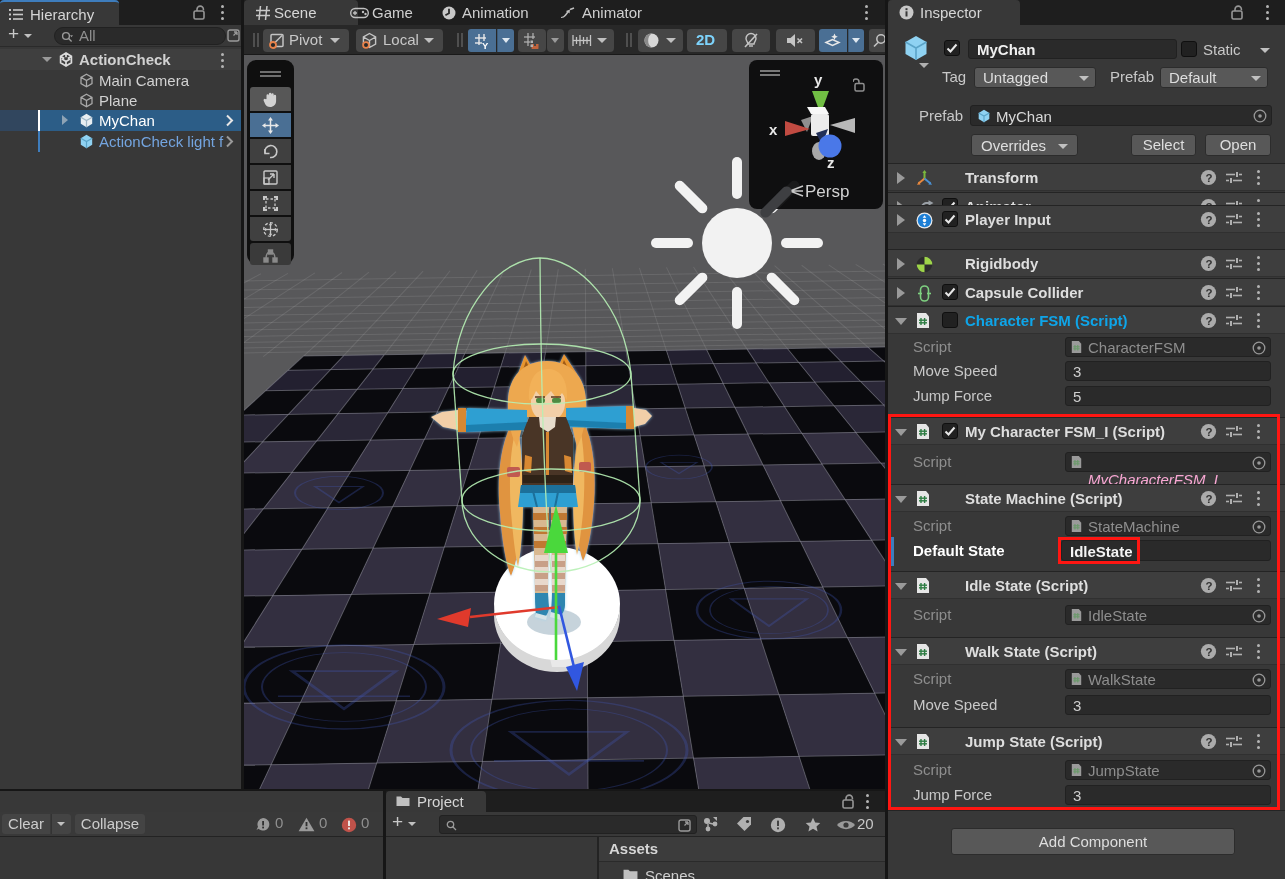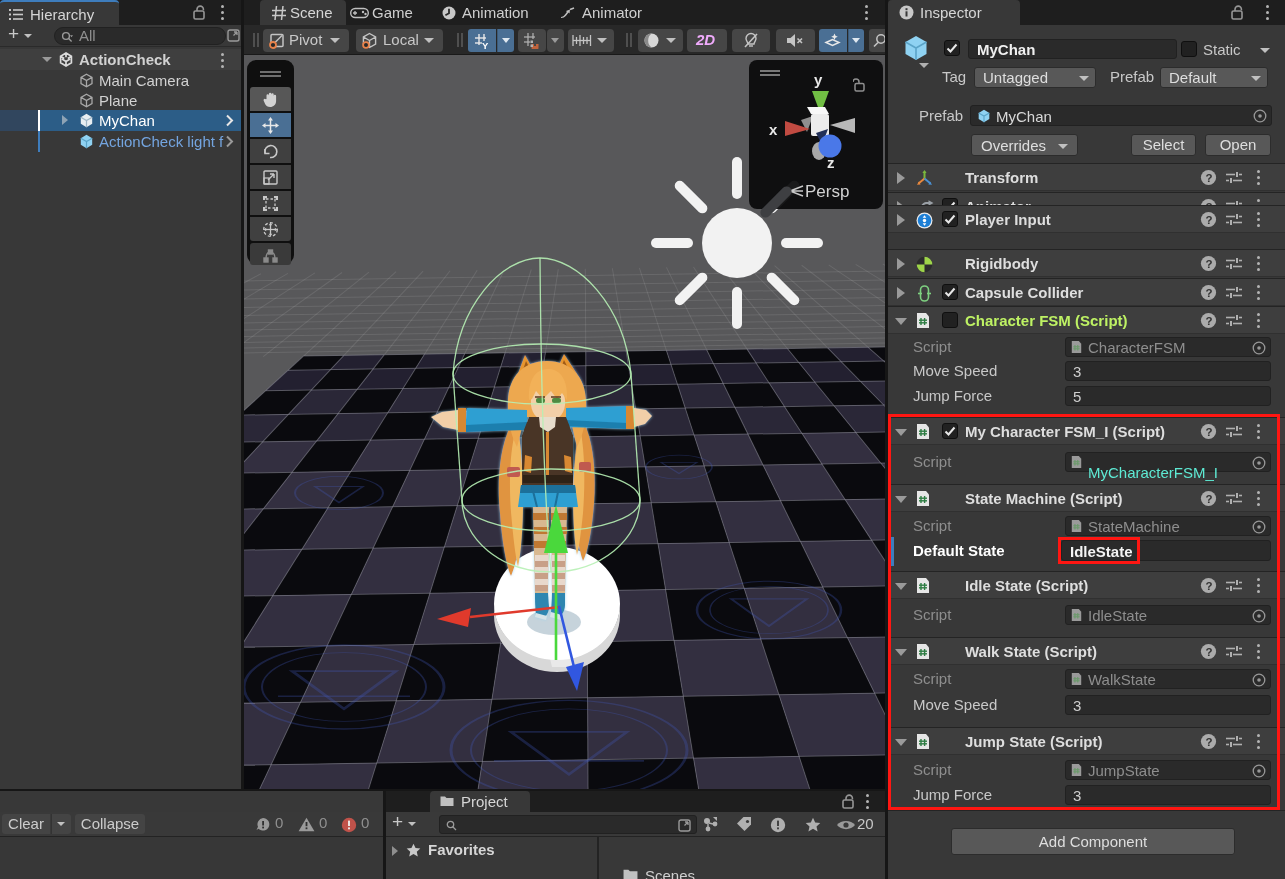--- a/index.html
+++ b/index.html
@@ -114,21 +114,21 @@
     </svg>
     <span style="position:absolute;left:99px;">ActionCheck light f</span>
     <svg class="abs" style="left:225px;top:4px;" width="9" height="13" viewBox="0 0 9 13">
         <path d="M2 1.5 L7 6.5 L2 11.5" fill="none" stroke="#9a9a9a" stroke-width="2"></path>
       </svg>
   </div>
 </div>
 
 <div class="panel" id="scene" style="left:244px;top:0;width:641px;height:789px;">
   <div class="tabbar">
-    <div class="tab" style="left:0;width:86px;margin-left:16px;">
+    <div class="tab" style="left:0;width:114px;">
       <svg class="abs" style="left:12px;top:6px;" width="14" height="14" viewBox="0 0 14 14">
         <g stroke="#c8c8c8" stroke-width="1.5">
             <line x1="4.5" y1="0" x2="3" y2="14"></line>
             <line x1="11" y1="0" x2="9.5" y2="14"></line>
             <line x1="0" y1="4.5" x2="14" y2="4.5"></line>
             <line x1="0" y1="9.5" x2="14" y2="9.5"></line>
           </g>
       </svg>
       <span style="position:absolute;left:30px;">Scene</span>
     </div>
@@ -225,21 +225,21 @@
     <div class="abs" style="left:382px;top:8px;width:2px;height:14px;background:#4f4f4f;"></div>
     <div class="abs" style="left:386px;top:8px;width:2px;height:14px;background:#4f4f4f;"></div>
     <div class="icbtn" style="left:394px;top:4px;width:45px;height:23px;">
       <svg class="abs" style="left:5px;top:3px;" width="17" height="17" viewBox="0 0 17 17">
         <circle cx="8.5" cy="8.5" r="7" fill="#d8d8d8"></circle>
         <path d="M8.5 1.5 a7 7 0 0 0 0 14 a9 9 0 0 1 0 -14 Z" fill="#8a8a8a"></path>
       </svg>
       <div class="tri-d" style="left:28px;top:9px;"></div>
     </div>
     <div class="icbtn" style="left:443px;top:4px;width:40px;height:23px;">
-      <span class="lbl" style="left:9px;top:2px;font-weight:bold;color:#f0abfc;font-style:italic;">2D</span>
+      <span class="lbl" style="left:9px;top:2px;font-weight:bold;color:#7dd3fc;">2D</span>
     </div>
     <div class="icbtn" style="left:488px;top:4px;width:38px;height:23px;">
       <svg class="abs" style="left:11px;top:3px;" width="16" height="17" viewBox="0 0 16 17">
         <path d="M8 1.5 a5 5 0 0 1 5 5 c0 2.5 -2 3.5 -2 5.5 h-6 c0 -2 -2 -3 -2 -5.5 a5 5 0 0 1 5 -5 Z" fill="none" stroke="#c4c4c4" stroke-width="1.4"></path>
         <line x1="6" y1="14" x2="10" y2="14" stroke="#c4c4c4" stroke-width="1.4"></line>
         <line x1="2" y1="15" x2="14" y2="2" stroke="#c4c4c4" stroke-width="1.6"></line>
       </svg>
     </div>
     <div class="icbtn" style="left:532px;top:4px;width:39px;height:23px;">
       <svg class="abs" style="left:10px;top:4px;" width="18" height="15" viewBox="0 0 18 15">
@@ -974,21 +974,21 @@
           <svg class="abs" style="left:28px;top:5px;" width="14" height="17" viewBox="0 0 14 17">
             <path d="M1 1 H10 L13 4.5 V16 H1 Z" fill="#e6e6e6"></path>
             <g stroke="#2e7d43" stroke-width="1.4">
               <line x1="5" y1="6" x2="5" y2="13"></line>
               <line x1="8.6" y1="6" x2="8.6" y2="13"></line>
               <line x1="3" y1="8.2" x2="11" y2="8.2"></line>
               <line x1="3" y1="10.8" x2="11" y2="10.8"></line>
             </g>
           </svg>
           <div class="chk" style="left:54px;top:5px;"></div>
-          <span class="lbl" style="left:77px;top:5px;font-weight:bold;color:#bef264;">Character FSM (Script)</span>
+          <span class="lbl" style="left:77px;top:5px;font-weight:bold;color:#0ea5e9;">Character FSM (Script)</span>
           <svg class="abs" style="left:312px;top:5px;" width="17" height="17" viewBox="0 0 17 17">
             <circle cx="8.5" cy="8.5" r="7.6" fill="#ababab"></circle>
             <text x="5.4" y="12.6" font-size="11.5" font-weight="bold" fill="#333333" font-family="Liberation Sans,sans-serif">?</text>
           </svg>
           <svg class="abs" style="left:338px;top:6px;" width="16" height="15" viewBox="0 0 16 15">
             <g stroke="#b0b0b0" stroke-width="1.6">
               <line x1="0" y1="4.5" x2="16" y2="4.5"></line>
               <line x1="0" y1="10.5" x2="16" y2="10.5"></line>
             </g>
             <rect x="9.5" y="1.5" width="3" height="6" fill="#b0b0b0" stroke="#3e3e3e"></rect>
@@ -1064,21 +1064,21 @@
         <div class="field" style="left:177px;top:427px;width:206px;height:20px;">
           <svg class="abs" style="left:5px;top:2px;" width="11" height="14" viewBox="0 0 14 17">
             <path d="M1 1 H10 L13 4.5 V16 H1 Z" fill="#9a9a9a"></path>
             <g stroke="#6a9a6a" stroke-width="1.4">
               <line x1="5" y1="6" x2="5" y2="13"></line>
               <line x1="8.6" y1="6" x2="8.6" y2="13"></line>
               <line x1="3" y1="8.2" x2="11" y2="8.2"></line>
               <line x1="3" y1="10.8" x2="11" y2="10.8"></line>
             </g>
           </svg>
-          <span style="position:absolute;left:22px;top:11px;color:#5eead4;line-height:17px;">MyCharacterFSM_I</span>
+          <span style="position:absolute;left:22px;top:18px;color:#f9a8d4;line-height:17px;font-style:italic;">MyCharacterFSM_I</span>
           <svg class="abs" style="left:186px;top:3px;" width="14" height="14" viewBox="0 0 14 14">
             <circle cx="7" cy="7" r="5.8" fill="none" stroke="#989898" stroke-width="1.3"></circle>
             <circle cx="7" cy="7" r="1.8" fill="#989898"></circle>
           </svg>
         </div>
 <div class="abs" style="left:0;top:459px;width:397px;height:28px;background:#3e3e3e;border-top:1px solid #242424;border-bottom:1px solid #303030;">
           <div class="tri-d" style="left:7px;top:11px;border-top-color:#9a9a9a;border-left-width:6px;border-right-width:6px;border-top-width:7px;"></div>
           <svg class="abs" style="left:28px;top:5px;" width="14" height="17" viewBox="0 0 14 17">
             <path d="M1 1 H10 L13 4.5 V16 H1 Z" fill="#e6e6e6"></path>
             <g stroke="#2e7d43" stroke-width="1.4">
@@ -1308,21 +1308,21 @@
       <rect x="7.1" y="3.6" width="1.8" height="5.4" fill="#f2f2f2"></rect>
         <rect x="7.1" y="10.4" width="1.8" height="1.9" fill="#f2f2f2"></rect>
     </svg>
     <span class="lbl" style="left:361px;top:2px;color:#8f8f8f;">0</span>
   </div>
   <div class="abs" style="left:0;top:46px;width:383px;height:42px;background:#373737;"></div>
 </div>
 
 <div class="panel" id="project" style="left:386px;top:791px;width:499px;height:88px;">
   <div class="tabbar" style="height:21px;">
-    <div class="tab" style="left:0;width:100px;height:21px;line-height:21px;margin-left:44px;">
+    <div class="tab" style="left:0;width:100px;height:21px;line-height:21px;">
       <svg class="abs" style="left:10px;top:4px;" width="14" height="12" viewBox="0 0 14 12">
         <path d="M0.5 1.5 H5 L6.5 3 H13.5 V11 H0.5 Z" fill="#c0c0c0"></path>
       </svg>
       <span style="position:absolute;left:31px;">Project</span>
     </div>
     <svg class="abs" style="left:455px;top:3px;" width="14" height="15" viewBox="0 0 14 15">
       <path d="M5 6 V4.3 A3.2 3.2 0 0 1 11.4 4.3 V5.2" fill="none" stroke="#969696" stroke-width="1.6"></path>
       <rect x="2" y="6" width="10" height="8" rx="1.5" fill="none" stroke="#969696" stroke-width="1.6"></rect>
     </svg>
     <div class="dots3" style="left:480px;top:3px;">
@@ -1362,29 +1362,25 @@
     </svg>
     <svg class="abs" style="left:419px;top:5px;" width="16" height="15" viewBox="0 0 16 15">
       <path d="M8 0.8 L10.2 5.4 L15.3 6 L11.5 9.4 L12.6 14.4 L8 11.8 L3.4 14.4 L4.5 9.4 L0.7 6 L5.8 5.4 Z" fill="#b0b0b0"></path>
     </svg>
     <svg class="abs" style="left:450px;top:7px;" width="20" height="12" viewBox="0 0 20 12">
       <path d="M1 6 C5 0.5 15 0.5 19 6 C15 11.5 5 11.5 1 6 Z" fill="#9a9a9a"></path>
       <circle cx="10" cy="6" r="2.6" fill="#393939"></circle>
     </svg>
     <span class="lbl" style="left:471px;top:3px;color:#c8c8c8;">20</span>
   </div>
-  <div class="abs" style="left:0;top:46px;width:211px;height:42px;background:#383838;">
-    <div class="tri-r" style="left:6px;top:9px;"></div>
-    <svg class="abs" style="left:20px;top:6px;" width="15" height="14" viewBox="0 0 16 15">
-      <path d="M8 0.8 L10.2 5.4 L15.3 6 L11.5 9.4 L12.6 14.4 L8 11.8 L3.4 14.4 L4.5 9.4 L0.7 6 L5.8 5.4 Z" fill="#c8c8c8"></path>
-    </svg>
-    <span class="lbl" style="left:42px;top:4px;font-weight:bold;color:#d6d6d6;">Favorites</span>
-  </div>
   <div class="abs" style="left:211px;top:46px;width:2px;height:42px;background:#232323;"></div>
   <div class="abs" style="left:213px;top:46px;width:286px;height:42px;background:#383838;">
+    <div class="abs" style="left:0;top:0;width:286px;height:25px;background:#3c3c3c;border-bottom:1px solid #2a2a2a;">
+      <span class="lbl" style="left:10px;top:3px;font-weight:bold;color:#d6d6d6;">Assets</span>
+    </div>
     <svg class="abs" style="left:24px;top:31px;" width="15" height="13" viewBox="0 0 14 12">
       <path d="M0.5 1.5 H5 L6.5 3 H13.5 V11 H0.5 Z" fill="#c0c0c0"></path>
     </svg>
     <span class="lbl" style="left:46px;top:30px;color:#cfcfcf;">Scenes</span>
   </div>
 </div>
 
 <div class="abs" style="left:888px;top:414px;width:392px;height:396px;border:3px solid #ff1612;z-index:50;"></div>
 <div class="abs" style="left:1058px;top:537px;width:82px;height:27px;border:3px solid #ff1612;z-index:50;"></div>
 

